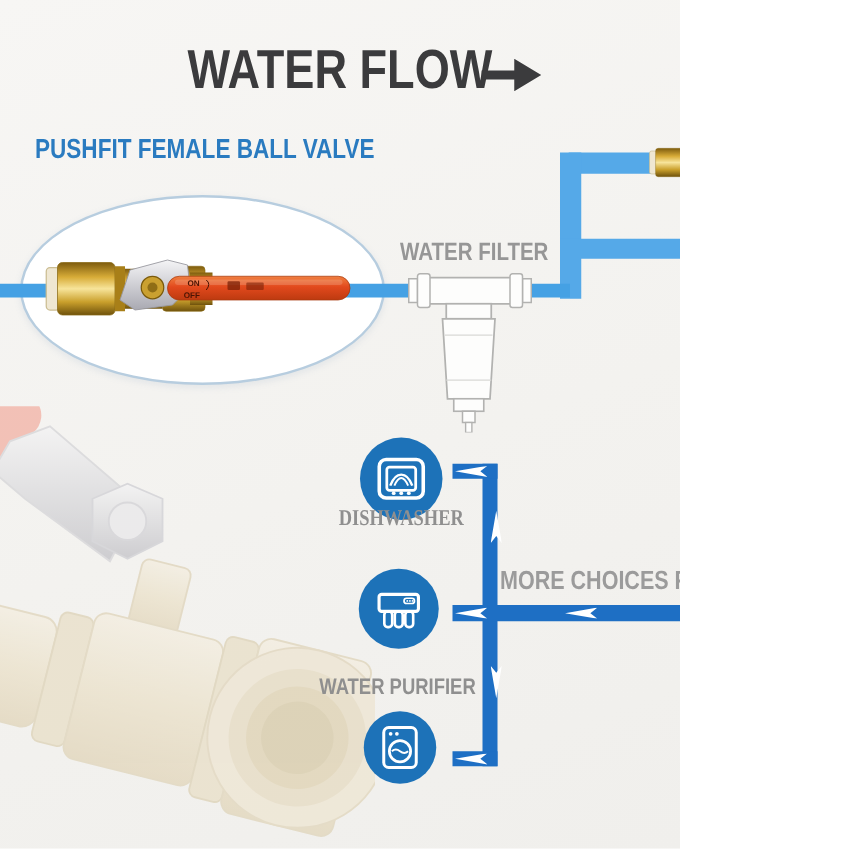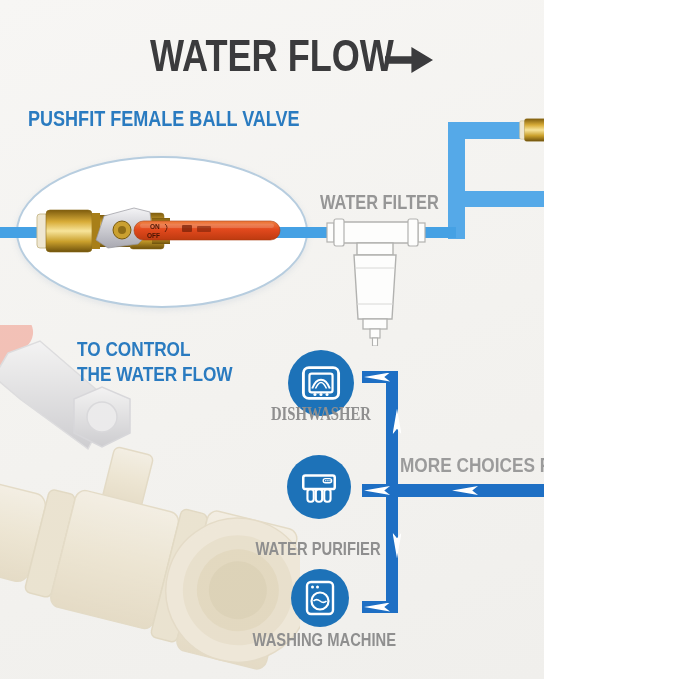--- a/index.html
+++ b/index.html
@@ -209,22 +209,15 @@
 
   <div class="icon-circle z3" style="left:291px;top:569px;width:58px;height:58px;">
     <svg viewBox="0 0 40 40" width="40" height="40">
       <rect x="7" y="4" width="26" height="32" rx="4" fill="none" stroke="#fff" stroke-width="2.4"></rect>
       <circle cx="12.5" cy="9" r="1.5" fill="#fff"></circle>
         <circle cx="17.5" cy="9" r="1.5" fill="#fff"></circle>
       <circle cx="20" cy="23" r="8.5" fill="none" stroke="#fff" stroke-width="2.2"></circle>
       <path d="M13.5,23 q3,-2.8 6.5,0 q3.5,2.8 6.5,0" fill="none" stroke="#fff" stroke-width="1.6"></path>
     </svg>
   </div>
-  <div class="abs z5" style="left:238px;top:630px;width:162px;">
-    <div class="cond-c applabel" style="color:#8f8f8f;">WASHING MACHINE</div>
-  </div>
-
-  <div class="abs z5" style="left:77px;top:336px;line-height:1.2;">
-    <div class="cond subtitle" style="font-size:21px;">TO CONTROL</div>
-    <div class="cond subtitle" style="font-size:21px;">THE WATER FLOW</div>
-  </div>
+
 
 </div>
 
 </body></html>

